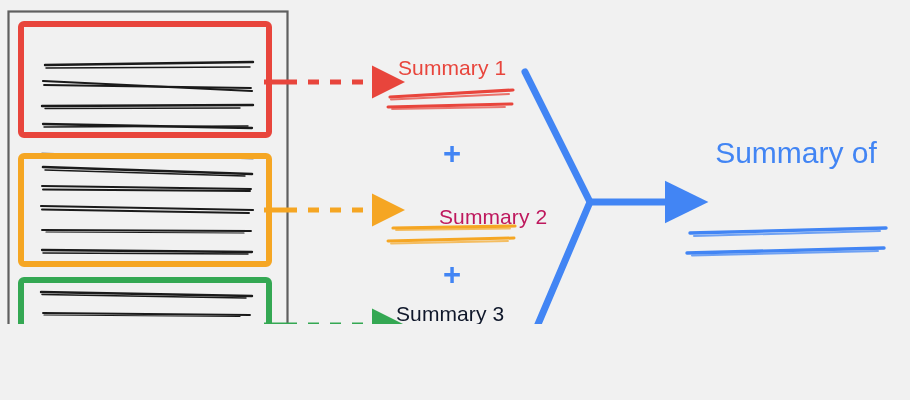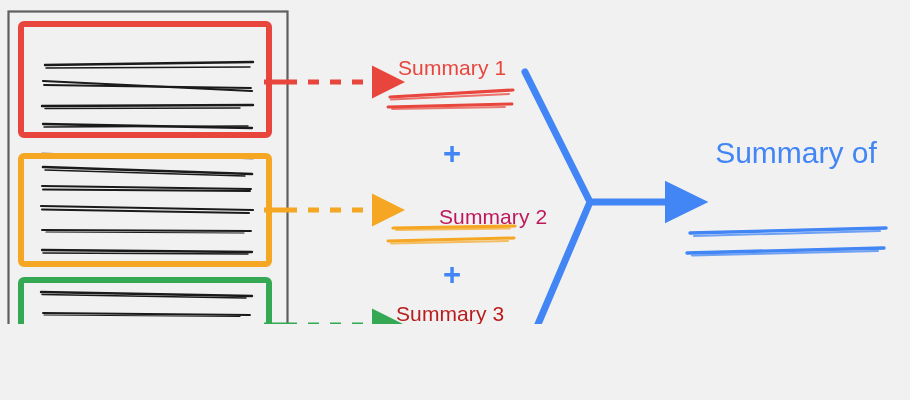--- a/index.html
+++ b/index.html
@@ -152,21 +152,21 @@
       <path d="M694,236 L880,231" stroke-width="2.0" opacity="0.75"></path>
       <path d="M687,253 L884,248" stroke-width="3.4"></path>
       <path d="M692,255.5 L878,251" stroke-width="2.0" opacity="0.75"></path>
     </g>
   </svg>
 
   <div class="label summary-label" style="left:398px; top:56px; color:#e8453c;">Summary 1</div>
 
   <div class="label summary-label" style="left:400px; top:205px; color:#be185d;margin-left:39px;">Summary 2</div>
 
-  <div class="label summary-label" style="left:396px; top:302px; color:#b91c1c;">Summary 3</div>
+  <div class="label summary-label" style="left:396px; top:302px; color:#0f172a;">Summary 3</div>
 
   <div class="label" style="left:443px; top:136px; color:#4285f4; font-size:31px; font-weight:700;">+</div>
 
   <div class="label" style="left:443px; top:257px; color:#4285f4; font-size:31px; font-weight:700;">+</div>
 
   <div style="position:absolute; left:698px; top:135px; width:196px; color:#4285f4;">
     <div class="final-label">Summary of</div>
   </div>
 
 </div>

